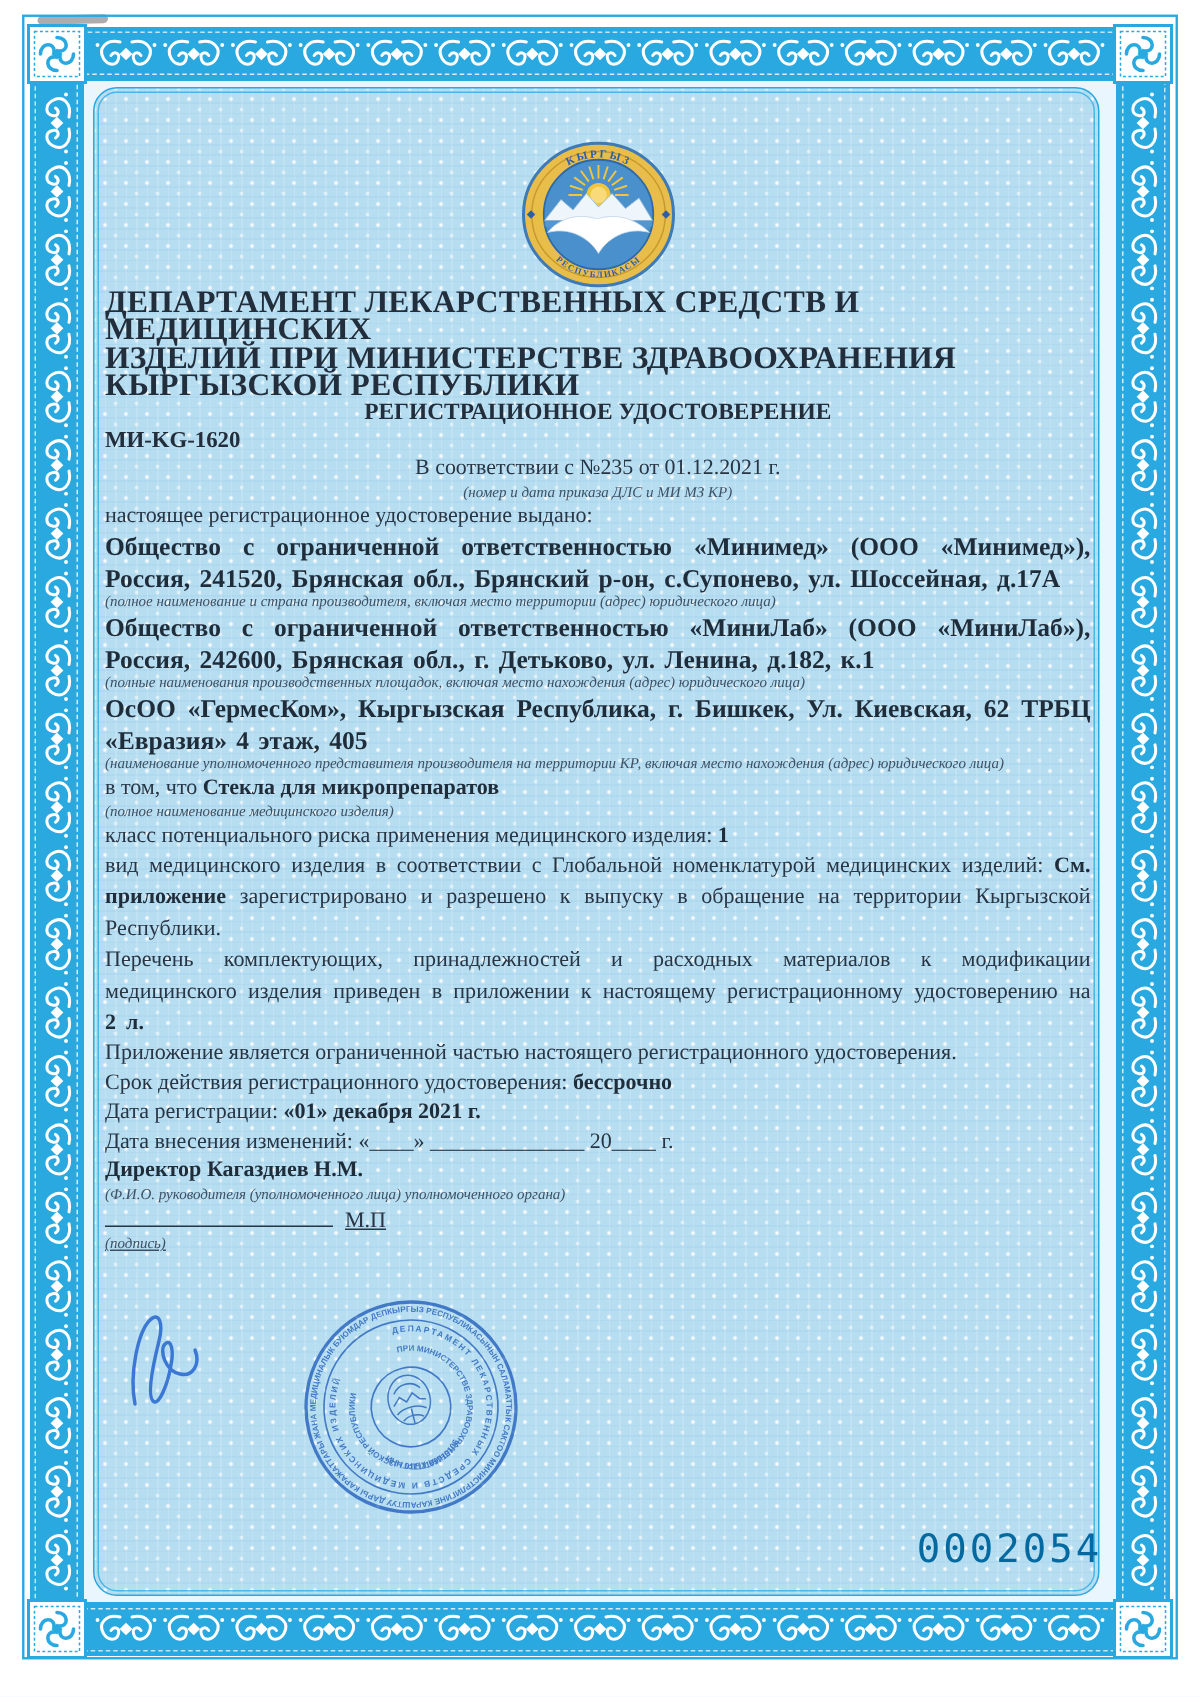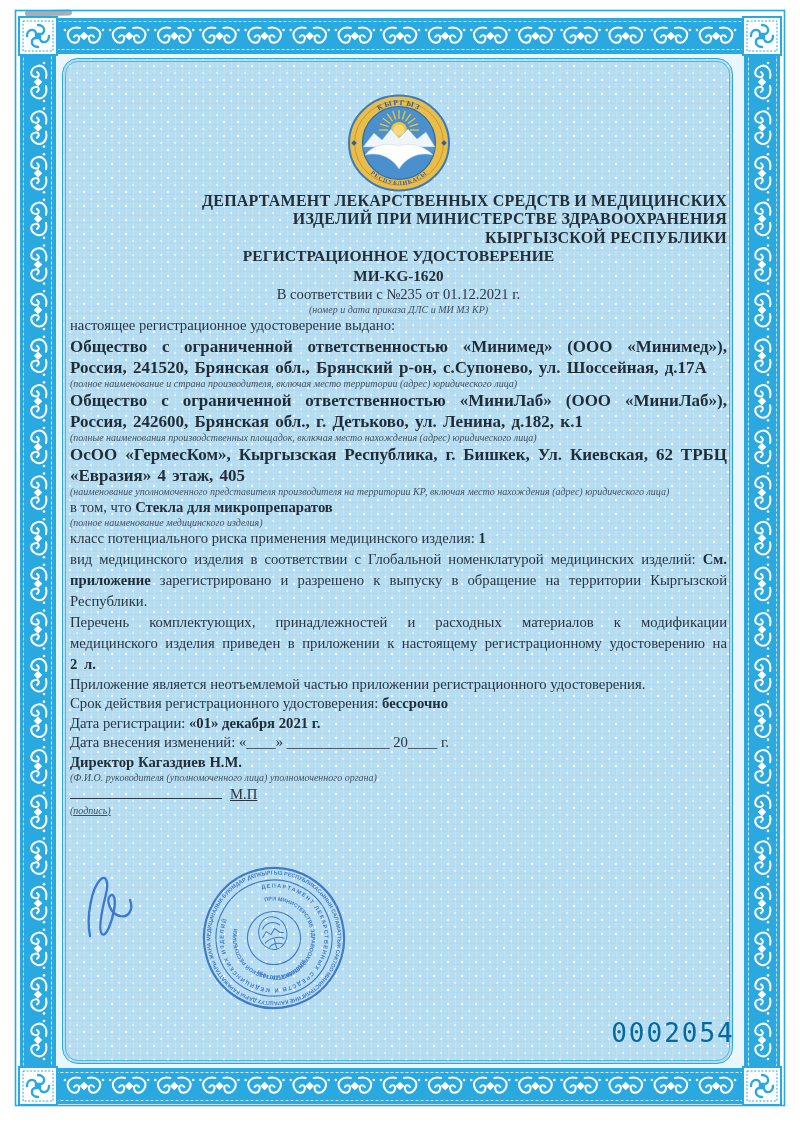--- a/index.html
+++ b/index.html
@@ -27,23 +27,23 @@
   .panel::after{
     content:"";position:absolute;inset:2px;border:1px solid rgba(42,169,225,.75);
     border-radius:13px;pointer-events:none;
   }
   .doc{
     position:absolute;left:70px;top:58px;width:657px;color:#273545;
     font-size:14.7px;line-height:19.5px;
   }
   .doc p{margin:0;}
   .emblem{display:block;margin:36px auto 0;}
-  .h-org{margin-top:6px;text-align:right;font-weight:bold;font-size:16px;line-height:18.4px;color:#222e3c;letter-spacing:.2px;}
+  .h-org{margin-top:6px;text-align:left;font-weight:bold;font-size:21px;line-height:18.4px;color:#222e3c;letter-spacing:.2px;}
   .h-title{margin-top:13px;text-align:center;font-weight:bold;font-size:15.6px;line-height:18.5px;color:#222e3c;}
-  .h-num{text-align:center;font-weight:bold;font-size:15.2px;line-height:19px;color:#222e3c;}
+  .h-num{font-weight:bold;font-size:15.2px;line-height:19px;color:#222e3c;}
   .h-acc{text-align:center;font-size:14.6px;line-height:19.5px;}
   .note{font-style:italic;font-size:10px;line-height:12px;color:#3e5064;}
   .h-note{text-align:center;margin-top:1px;}
   .intro{margin-top:14px;}
   .bp{margin-top:3px;font-weight:bold;font-size:17px;line-height:21px;text-align:justify;word-spacing:2px;color:#1f2c3a;}
   .mt12{margin-top:12px;} .mt9{margin-top:9px;} .mt14{margin-top:14px;}
   .mt10{margin-top:10px;} .mt17{margin-top:17px;} .mt19{margin-top:19px;font-weight:bold;}
   .mt20{margin-top:20px;}
   .just{text-align:justify;line-height:21px;word-spacing:3px;}
   b{color:#1f2c3a;}
@@ -237,21 +237,21 @@
 
     <p class="mt9"><span>в том, что </span><b>Стекла для микропрепаратов</b></p>
     <p class="note">(полное наименование медицинского изделия)</p>
 
     <p class="mt14"><span>класс потенциального риска применения медицинского изделия: </span><b>1</b></p>
 
     <p class="just mt10"><span>вид медицинского изделия в соответствии с Глобальной номенклатурой медицинских изделий: </span><b>См. приложение</b><span> зарегистрировано и разрешено к выпуску в обращение на территории Кыргызской Республики.</span></p>
 
     <p class="just mt10"><span>Перечень комплектующих, принадлежностей и расходных материалов к модификации медицинского изделия приведен в приложении к настоящему регистрационному удостоверению на </span><b>2 л.</b></p>
 
-    <p class="mt10">Приложение является неотъемлемой частью приложении регистрационного удостоверения.</p>
+    <p class="mt10">Приложение является ограниченной частью настоящего регистрационного удостоверения.</p>
 
     <p class="mt17"><span>Срок действия регистрационного удостоверения: </span><b>бессрочно</b></p>
 
     <p class="mt20"><span>Дата регистрации: </span><b>«01» декабря 2021 г.</b></p>
 
     <p class="mt17">Дата внесения изменений: «____» ______________ 20____ г.</p>
 
     <p class="mt19"><b>Директор Кагаздиев Н.М.</b></p>
     <p class="note">(Ф.И.О. руководителя (уполномоченного лица) уполномоченного органа)</p>
 

